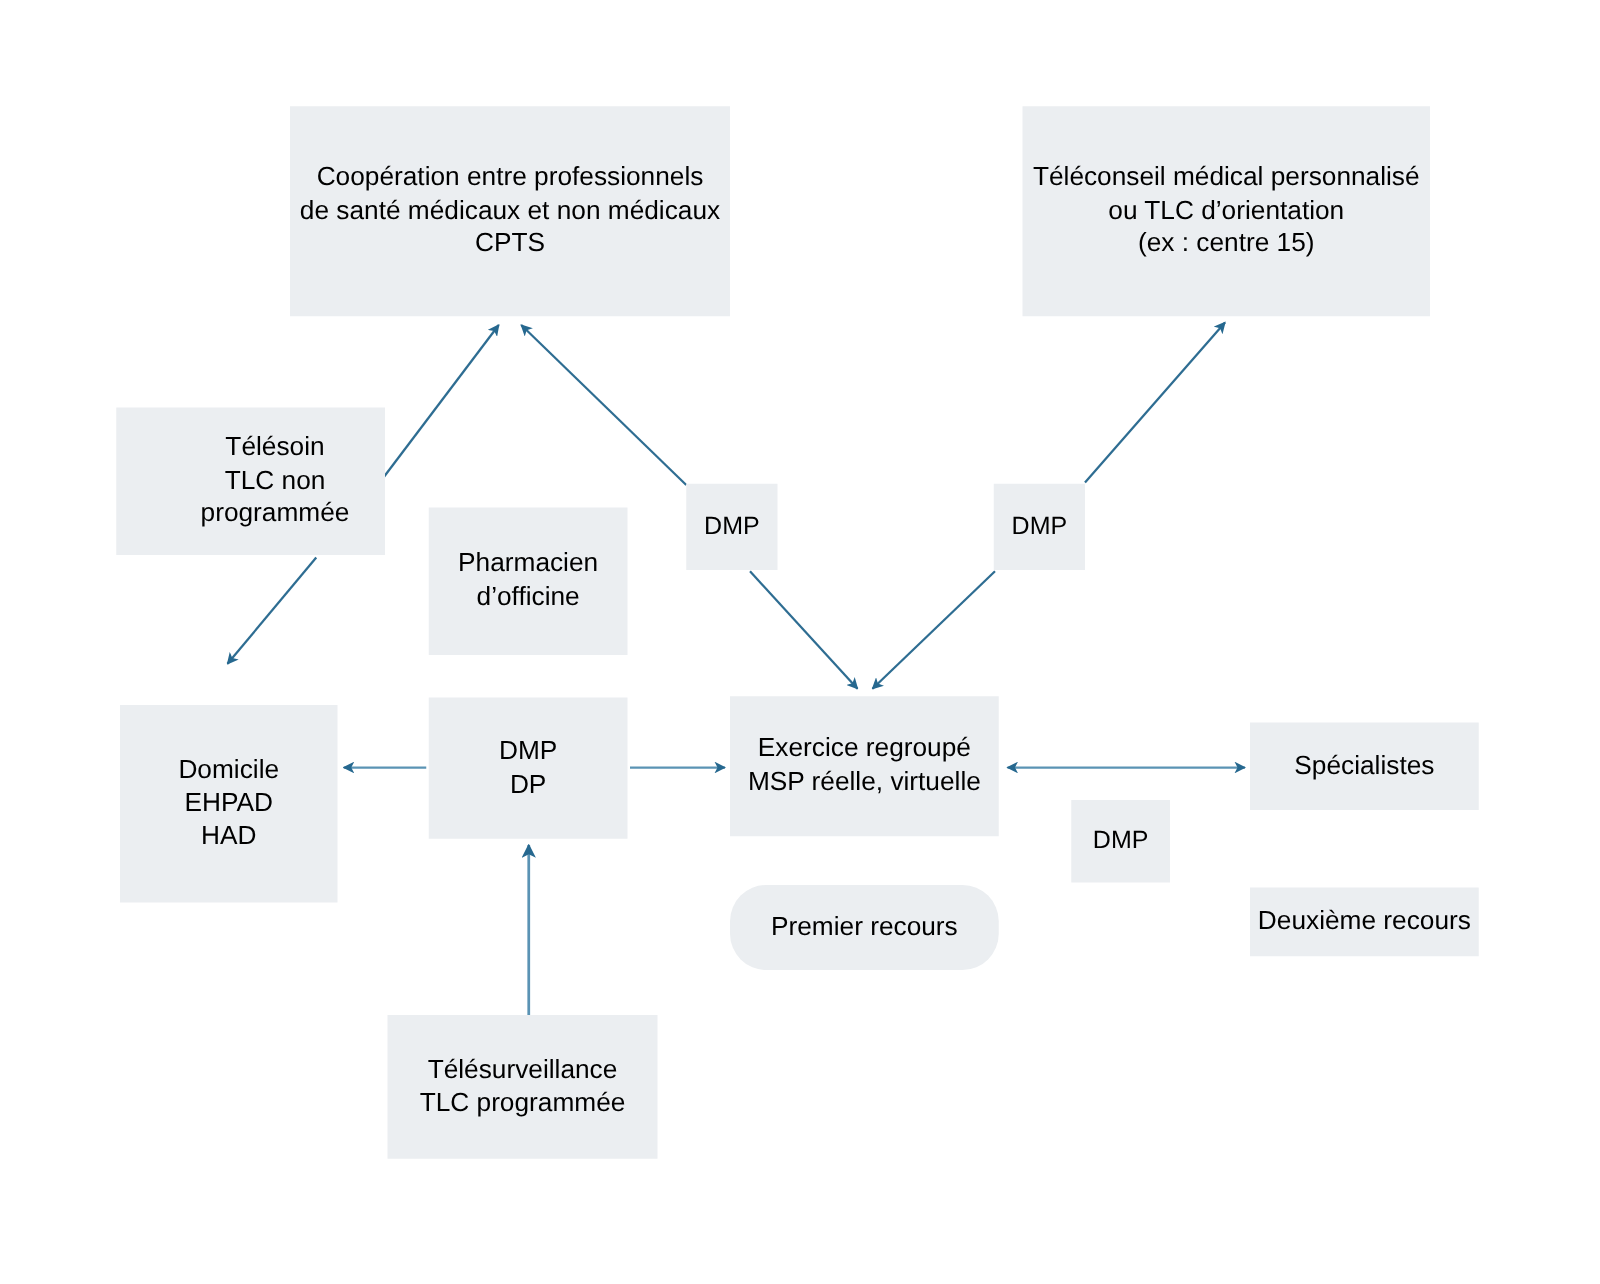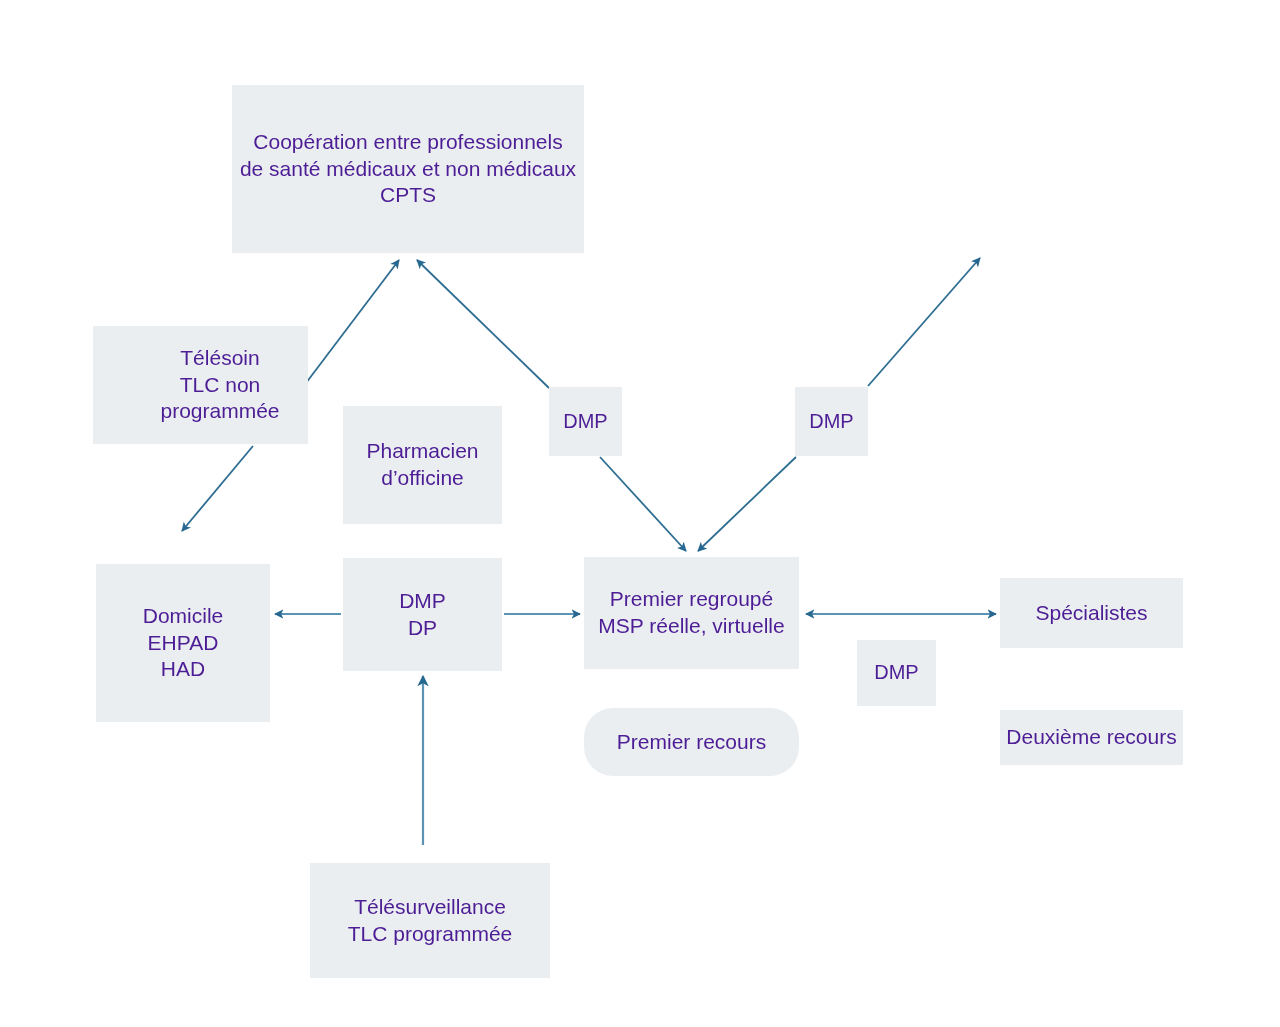--- a/index.html
+++ b/index.html
@@ -26,21 +26,21 @@
     height: 1027px;
     pointer-events: none;
   }
   .node {
     position: absolute;
     background: #ebeef1;
     display: flex;
     align-items: center;
     justify-content: center;
     text-align: center;
-    color: #4c1d95;
+    color: #000000;
     line-height: 1.28;
     box-sizing: border-box;
     z-index: 2;
   }
   .node .label {
     display: block;
     width: 100%;
     white-space: pre-line;
     padding: 0 6px;
     box-sizing: border-box;
@@ -83,20 +83,25 @@
 
     <line x1="423" y1="845" x2="423" y2="676" stroke="#5a93b4" stroke-width="2.2" marker-end="url(#arrowhead)"></line>
   </svg>
 
   <div class="node t-lg" style="left:232px; top:85px; width:352px; height:168px;">
     <span class="label">Coopération entre professionnels
 de santé médicaux et non médicaux
 CPTS</span>
   </div>
 
+  <div class="node t-lg" style="left:818px; top:85px; width:326px; height:168px;">
+    <span class="label">Téléconseil médical personnalisé
+ou TLC d’orientation
+(ex : centre 15)</span>
+  </div>
 
   <div class="node t-lg" style="left:93px; top:326px; width:215px; height:118px;padding-left:39px;">
     <span class="label">Télésoin
 TLC non programmée</span>
   </div>
 
   <div class="node t-md" style="left:549px; top:387px; width:73px; height:69px;">
     <span class="label">DMP</span>
   </div>
 
@@ -114,38 +119,38 @@
 EHPAD
 HAD</span>
   </div>
 
   <div class="node t-lg" style="left:343px; top:558px; width:159px; height:113px;">
     <span class="label">DMP
 DP</span>
   </div>
 
   <div class="node t-lg" style="left:584px; top:557px; width:215px; height:112px;">
-    <span class="label">Premier regroupé
+    <span class="label">Exercice regroupé
 MSP réelle, virtuelle</span>
   </div>
 
   <div class="node t-lg" style="left:1000px; top:578px; width:183px; height:70px;">
     <span class="label">Spécialistes</span>
   </div>
 
   <div class="node t-md" style="left:857px; top:640px; width:79px; height:66px;">
     <span class="label">DMP</span>
   </div>
 
   <div class="node t-lg" style="left:1000px; top:710px; width:183px; height:55px;">
     <span class="label">Deuxième recours</span>
   </div>
 
   <div class="node t-lg" style="left:584px; top:708px; width:215px; height:68px;border-radius:29px;">
     <span class="label">Premier recours</span>
   </div>
 
-  <div class="node t-lg" style="left:310px; top:863px; width:240px; height:115px;">
+  <div class="node t-lg" style="left:310px; top:812px; width:216px; height:115px;">
     <span class="label">Télésurveillance
 TLC programmée</span>
   </div>
 
 </div>
 
 </body></html>

